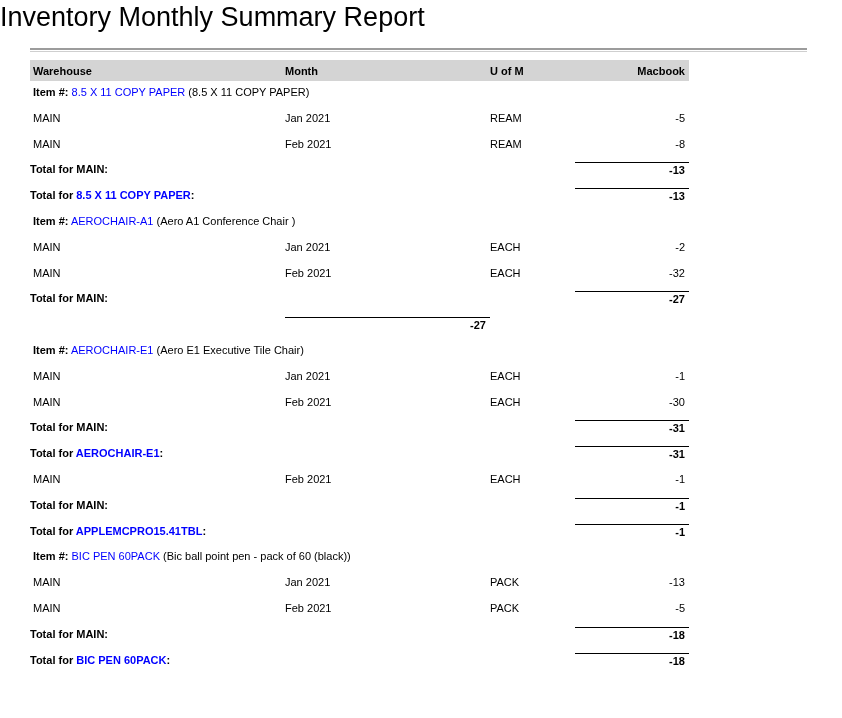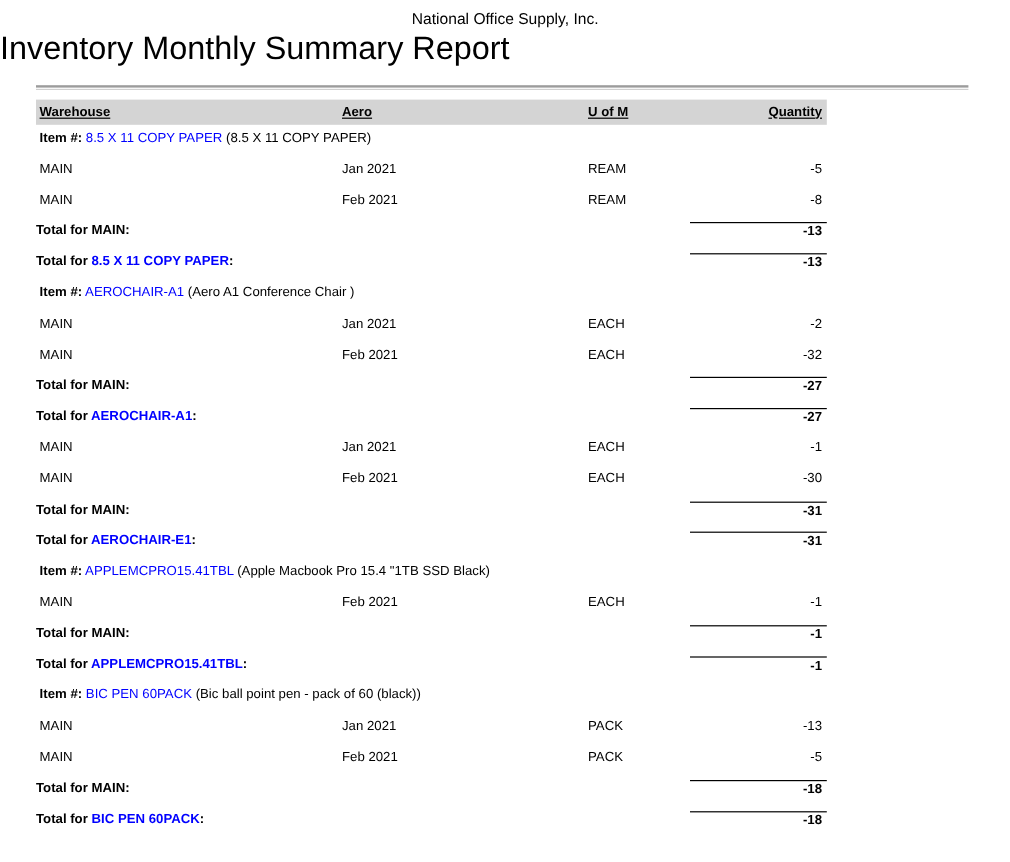--- a/index.html
+++ b/index.html
@@ -12,47 +12,46 @@
   .title   { height:34px; line-height:34px; font-size:27px; text-align:left; letter-spacing:0px; }
   .rule {
     margin:14px 0 0 30px; width:777px; height:1px;
     border-top:2px solid #9c9c9c; border-bottom:1px solid #cfcfcf;
   }
   .grid { display:grid; grid-template-columns:255px 205px 85px 114px; width:659px; }
   .band {
     margin:8px 0 0 30px; height:21px; background:#d4d4d4;
     align-items:center; font-size:11px; font-weight:bold;
   }
-  .band .hd { text-decoration:underline; }
+  .band .hd { }
   .report-body { margin:4px 0 0 30px; font-size:11px; }
   .row { height:25.8px; line-height:14px; }
   .item-line { padding-left:3px; white-space:pre-wrap; }
   .c1 { padding-left:3px; }
   .c2 { }
   .c3 { }
   .c4 { text-align:right; padding-right:4px; }
   .c12 { grid-column:1 / 3; padding-right:2px; }
   .bold { font-weight:bold; }
   .blue { color:#0000ff; }
   .link { text-decoration:none; cursor:pointer; }
   .qline { border-top:1px solid #000000; }
 </style>
 </head>
 <body>
 
 <div>
-  <div class="company">National Office Supply, Inc.</div>
   <div class="title">Inventory Monthly Summary Report</div>
   <div class="rule"></div>
 
   <div class="grid band">
     <div class="c1"><span class="hd">Warehouse</span></div>
-    <div class="c2"><span class="hd">Aero</span></div>
+    <div class="c2"><span class="hd">Month</span></div>
     <div class="c3"><span class="hd">U of M</span></div>
-    <div class="c4"><span class="hd">Quantity</span></div>
+    <div class="c4"><span class="hd">Macbook</span></div>
   </div>
 
   <div class="report-body">
   <div>
     <div class="row item-line"><span class="bold">Item #:</span> <a class="blue link">8.5 X 11 COPY PAPER</a> <span>(8.5 X 11 COPY PAPER)</span></div>
     <div>
   <div class="row grid">
     <div class="c1">MAIN</div>
     <div class="c2">Jan 2021</div>
     <div class="c3">REAM</div>
@@ -94,27 +93,27 @@
     <div class="c3">EACH</div>
     <div class="c4">-32</div>
   </div>
 </div>
     <div class="row grid">
       <div class="c12 bold">Total for MAIN:</div>
       <div class="c3"></div>
       <div class="c4 bold qline">-27</div>
     </div>
     <div class="row grid">
-      <div class="c12 bold"><span>Total for</span> <a class="blue link bold">AEROCHAIR-A1</a><span>:</span></div>
       <div class="c3"></div>
       <div class="c4 bold qline">-27</div>
     </div>
   </div>
 
   <div>
+    <div class="row item-line"><span class="bold">Item #:</span> <a class="blue link">AEROCHAIR-E1</a> <span>(Aero E1 Executive Tile Chair)</span></div>
     <div>
   <div class="row grid">
     <div class="c1">MAIN</div>
     <div class="c2">Jan 2021</div>
     <div class="c3">EACH</div>
     <div class="c4">-1</div>
   </div>
 
   <div class="row grid">
     <div class="c1">MAIN</div>
@@ -129,21 +128,20 @@
       <div class="c4 bold qline">-31</div>
     </div>
     <div class="row grid">
       <div class="c12 bold"><span>Total for</span> <a class="blue link bold">AEROCHAIR-E1</a><span>:</span></div>
       <div class="c3"></div>
       <div class="c4 bold qline">-31</div>
     </div>
   </div>
 
   <div>
-    <div class="row item-line"><span class="bold">Item #:</span> <a class="blue link">APPLEMCPRO15.41TBL</a> <span>(Apple Macbook Pro 15.4 "1TB SSD Black)</span></div>
     <div>
   <div class="row grid">
     <div class="c1">MAIN</div>
     <div class="c2">Feb 2021</div>
     <div class="c3">EACH</div>
     <div class="c4">-1</div>
   </div>
 </div>
     <div class="row grid">
       <div class="c12 bold">Total for MAIN:</div>

